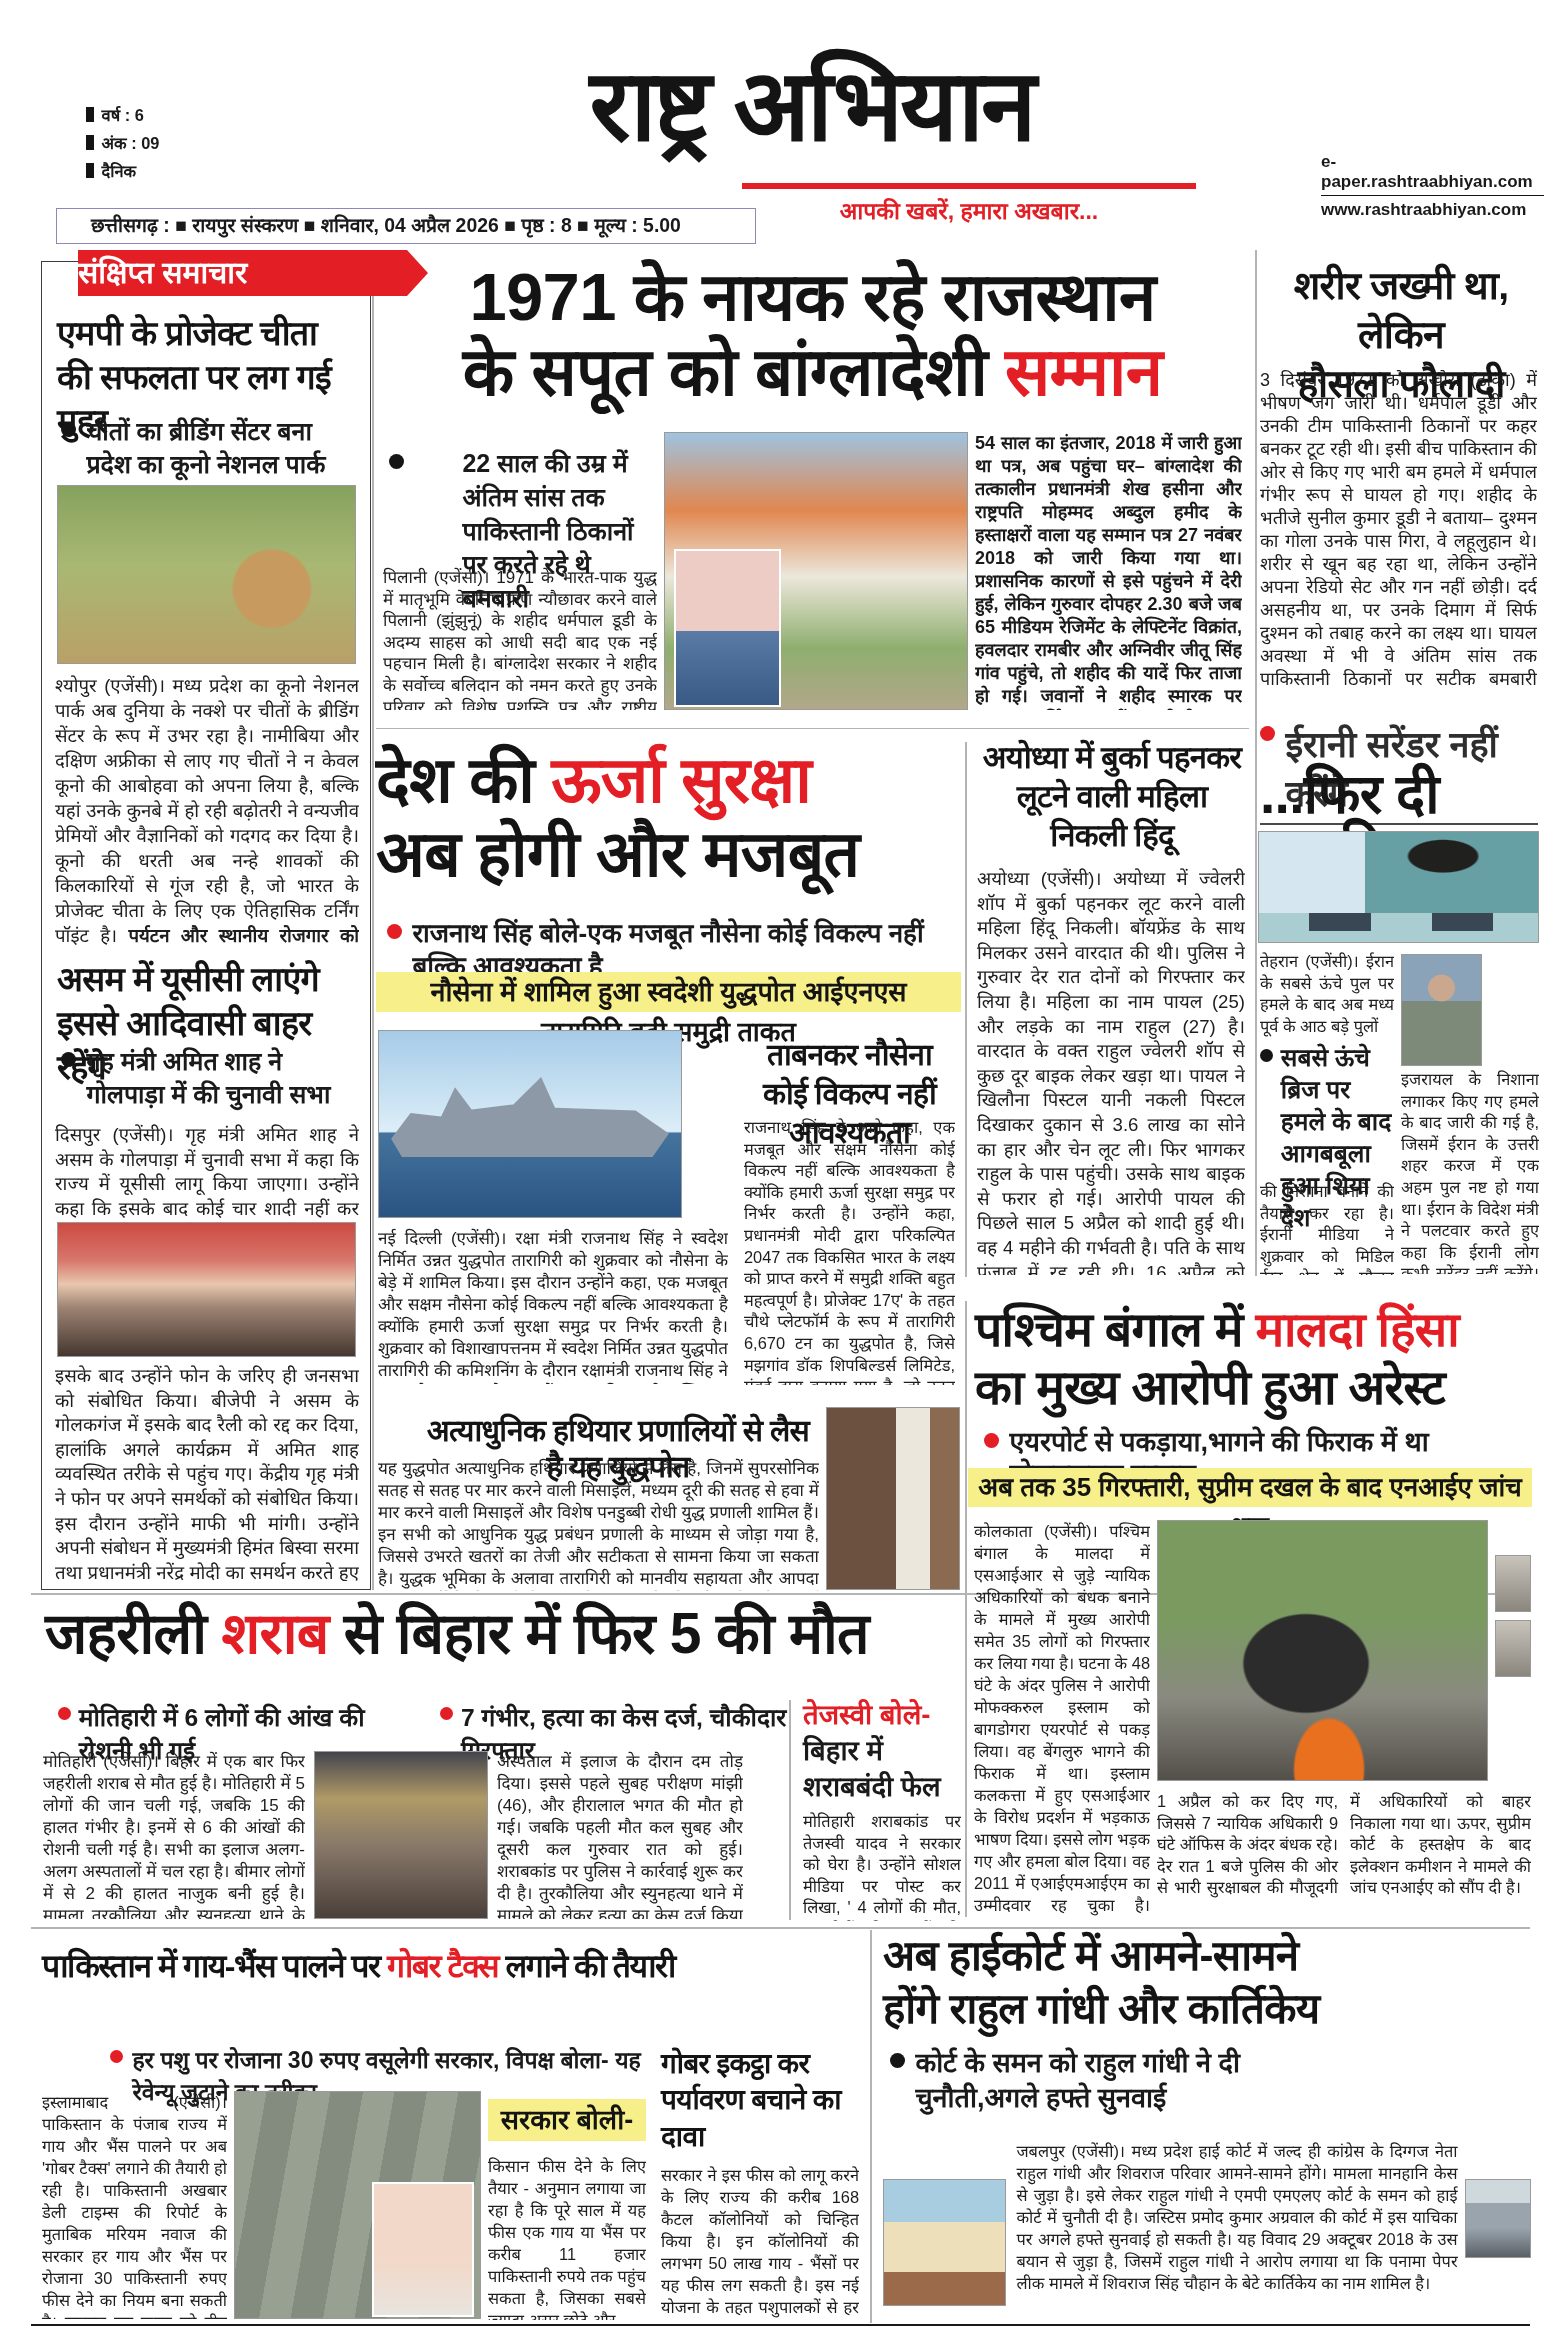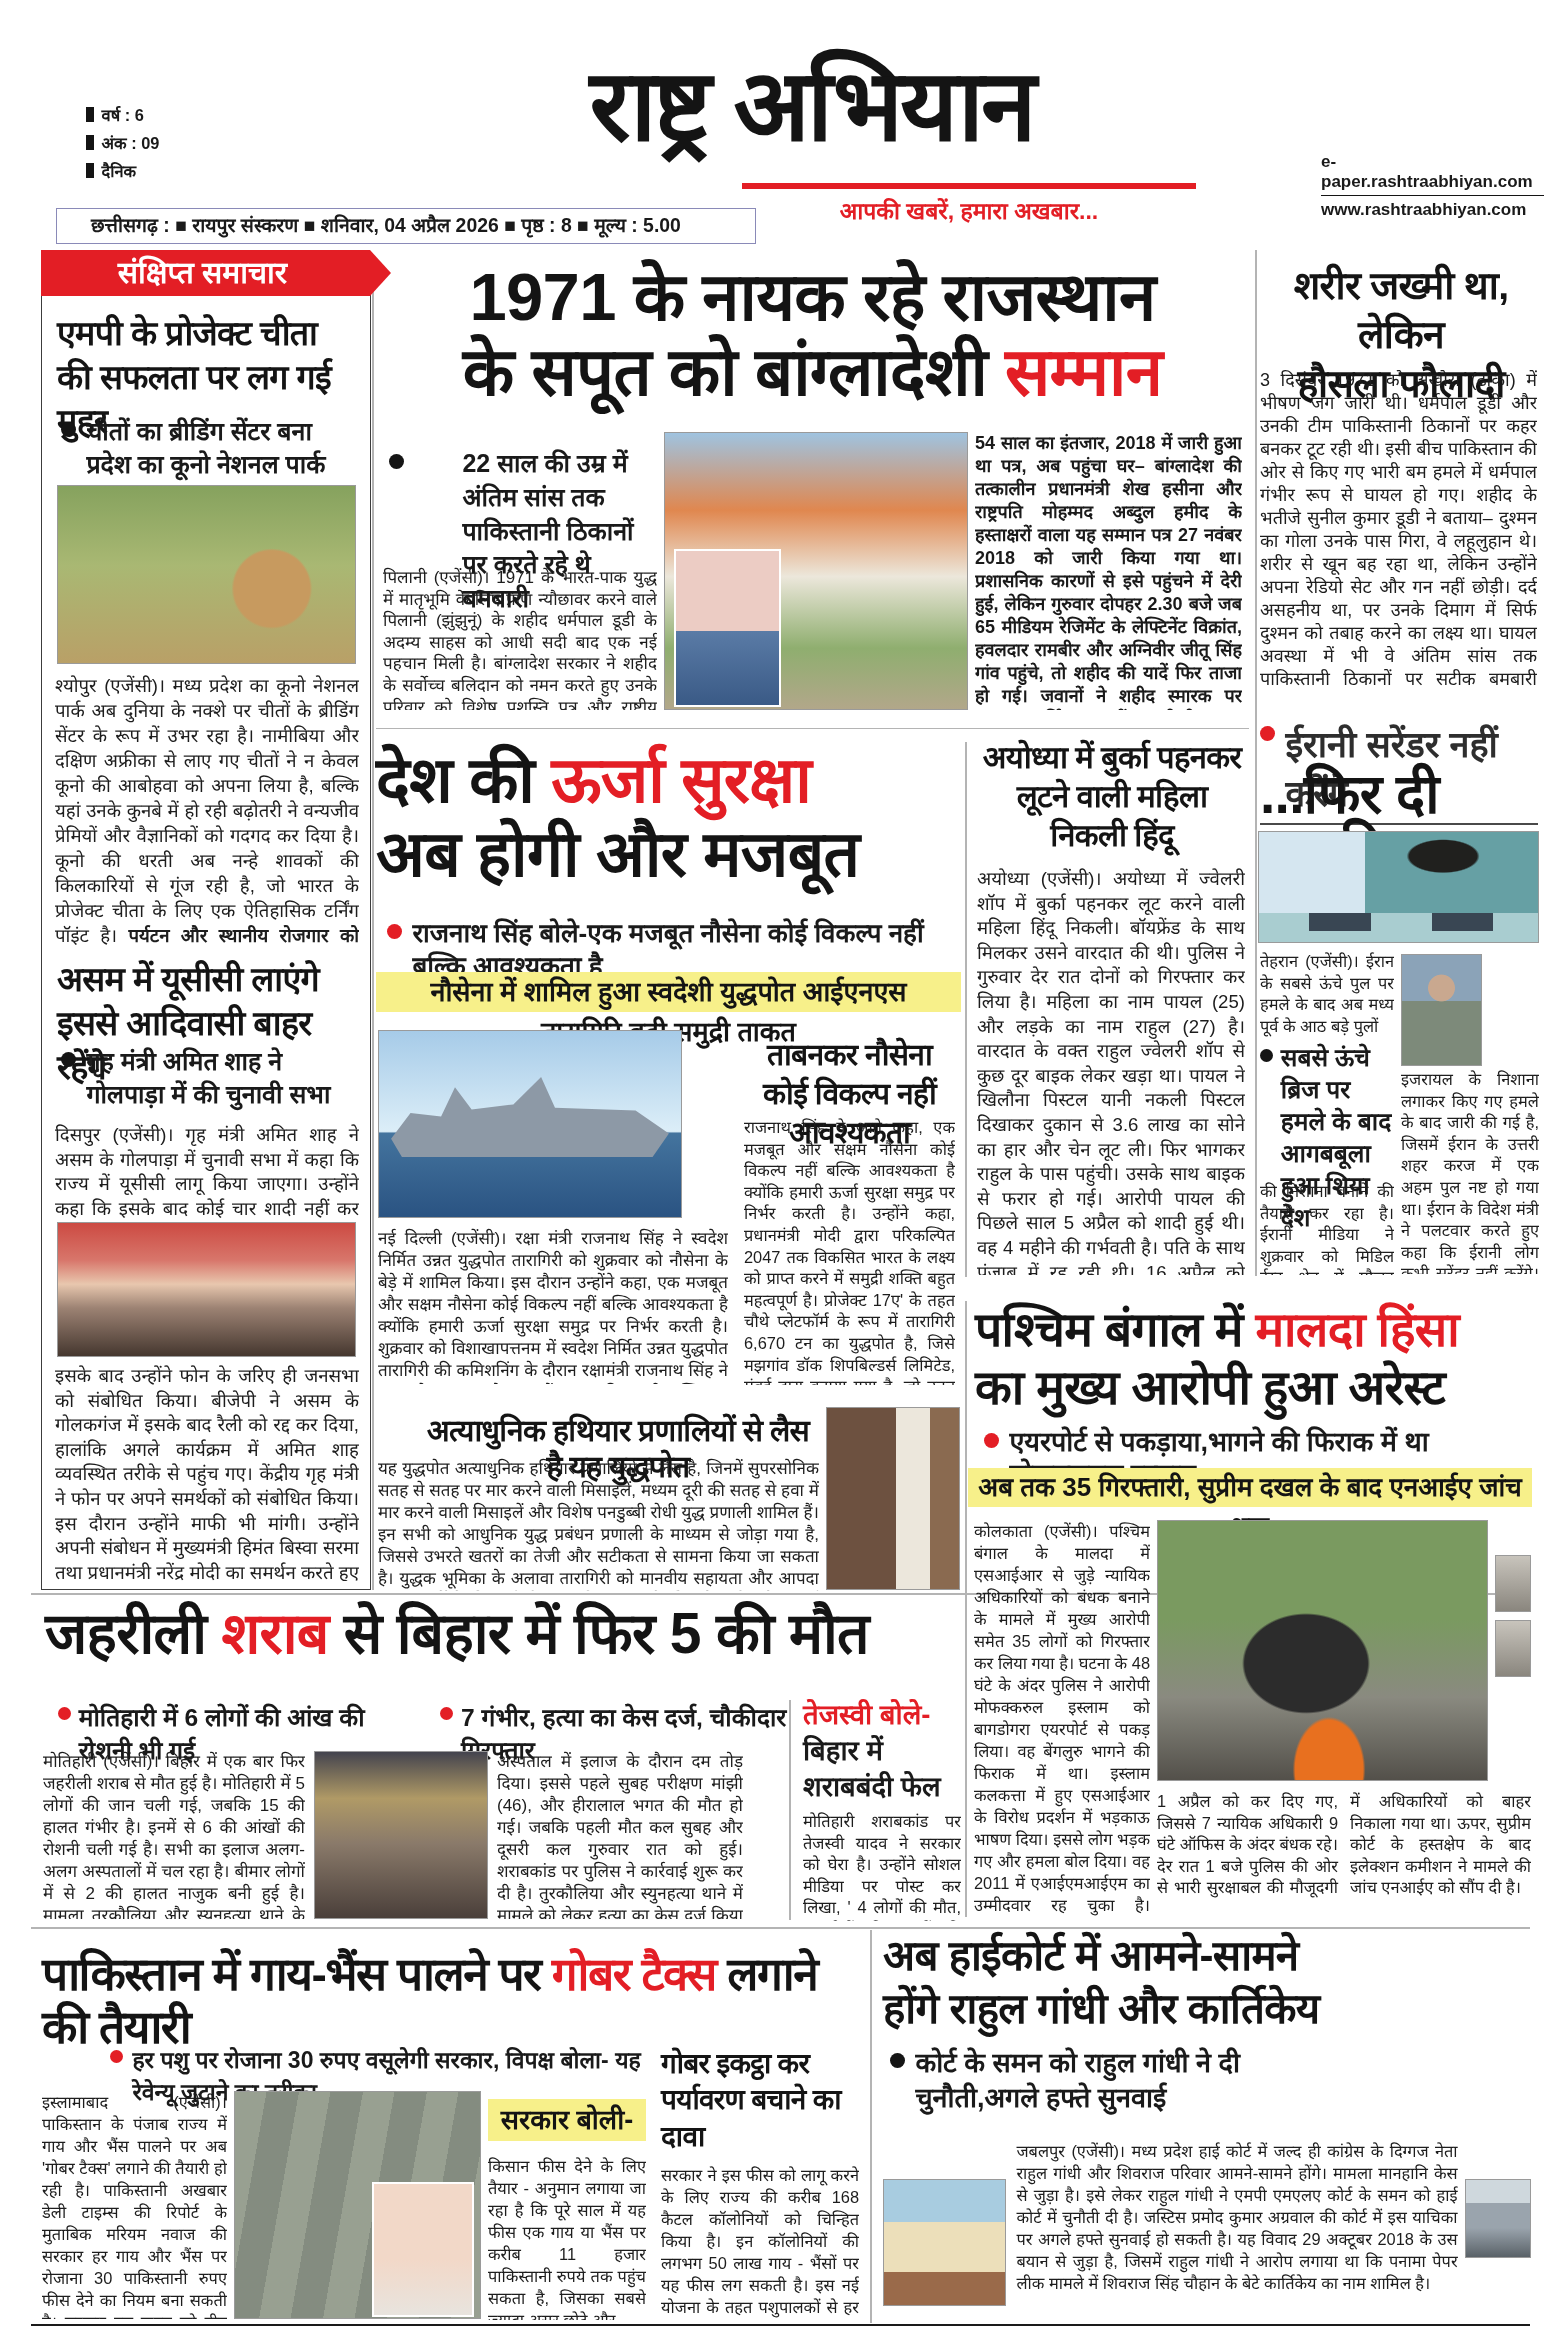--- a/index.html
+++ b/index.html
@@ -13,22 +13,22 @@
   .clip{overflow:hidden;}
   .hline{font-weight:bold;color:#141414;letter-spacing:-0.7px;}
   .bullet{display:flex;gap:10.4px;align-items:flex-start;}
   .bdot{flex:0 0 15px;width:15px;height:15px;border-radius:50%;background:#151515;margin-top:6.7px;}
   .bdot.rb{background:#e31e25;}
   .band{background:#f7f08a;font-weight:bold;text-align:center;color:#141414;}
   .vr{background:#b4b4b4;width:1.5px;}
   .hr{background:#b4b4b4;height:1.5px;}
   .meta-row{display:flex;align-items:center;gap:7.4px;font-size:16.4px;font-weight:bold;margin-bottom:5.2px;}
   .sq{display:inline-block;width:8.2px;height:15px;background:#141414;}
-  .ribbon{background:#e31e25;color:#fff;font-weight:bold;font-size:30px;line-height:46px;text-align:center;
-          clip-path:polygon(0 0,94% 0,100% 50%,94% 100%,0 100%);padding-right:27px;}
+  .ribbon{background:#e31e25;color:#fff;font-weight:bold;font-size:30px;line-height:46px;
+          clip-path:polygon(0 0,94% 0,100% 50%,94% 100%,0 100%);padding-right:27px;margin-left:37px;}
   .box{border:1.5px solid #3c3c3c;}
   .dateline{border:1.5px solid #8a8ab8;font-weight:bold;font-size:19.4px;line-height:33px;padding-left:34px;}
   .ph{border:0.7px solid #9a9a9a;}
   .ph-cheetah{background:radial-gradient(circle at 72% 58%,#c79a5f 0 16%,rgba(0,0,0,0) 17%),
               linear-gradient(180deg,#86a25e 0%,#a9b873 45%,#b9a067 100%);}
   .ph-shah{background:linear-gradient(180deg,#cc4a42 0%,#d8766b 28%,#e8c7ae 46%,#9c8273 64%,#45372f 100%);}
   .ph-martyr{background:linear-gradient(180deg,#9fc3e0 0%,#e0874f 28%,#ece7db 52%,#8fae6f 78%,#b2a78a 100%);}
   .ph-portrait{position:absolute;left:3%;top:42%;width:34%;height:56%;border:2.2px solid #fff;
               background:linear-gradient(180deg,#ecccc4 0 52%,#5a7ba6 52%,#3a5a86 100%);}
   .ph-ship{background:linear-gradient(180deg,#a6cbe8 0%,#dceef8 54%,#44749e 55%,#2a5382 100%);}
@@ -216,21 +216,21 @@
       </div>
   </div>
   <div class="abs b" style="left:803px;top:1697px;width:158px;font-size:27.5px;line-height:1.3;">
     <span class="red">तेजस्वी बोले-</span><span> बिहार में शराबबंदी फेल</span>
   </div>
   <div class="abs j clip bodytext" style="left:43px;top:1751px;width:262px;height:168px;font-size:17px;line-height:22px;">मोतिहारी (एजेंसी)। बिहार में एक बार फिर जहरीली शराब से मौत हुई है। मोतिहारी में 5 लोगों की जान चली गई, जबकि 15 की हालत गंभीर है। इनमें से 6 की आंखों की रोशनी चली गई है। सभी का इलाज अलग-अलग अस्पतालों में चल रहा है। बीमार लोगों में से 2 की हालत नाजुक बनी हुई है। मामला तुरकौलिया और स्युनहत्या थाने के बालगंगा गांव से शुरू हुआ और अब आसपास के इलाकों में फैल गया है। स्युनहत्या थाना क्षेत्र के बालगंगा के संपत साह ने दोपहर 1 बजे मुजफ्फरपुर के</div>
   <div class="abs ph ph-liquor" style="left:314px;top:1751px;width:174px;height:168px;"></div>
   <div class="abs j clip bodytext" style="left:497px;top:1751px;width:246px;height:168px;font-size:17px;line-height:22px;">अस्पताल में इलाज के दौरान दम तोड़ दिया। इससे पहले सुबह परीक्षण मांझी (46), और हीरालाल भगत की मौत हो गई। जबकि पहली मौत कल सुबह और दूसरी कल गुरुवार रात को हुई। शराबकांड पर पुलिस ने कार्रवाई शुरू कर दी है। तुरकौलिया और स्युनहत्या थाने में मामले को लेकर हत्या का केस दर्ज किया गया है। चौकीदार को गिरफ्तार किया गया है। शराबबंदी होने के बाद भी बिहार में जहरीली शराब से अब तक 1300 से अधिक लोगों की मौत हो चुकी है।</div>
   <div class="abs j clip bodytext" style="left:803px;top:1811px;width:158px;height:110px;font-size:16.4px;line-height:21.6px;">मोतिहारी शराबकांड पर तेजस्वी यादव ने सरकार को घेरा है। उन्होंने सोशल मीडिया पर पोस्ट कर लिखा, ' 4 लोगों की मौत, 6 लोगों की आंखों की रोशनी चली गई। नीतीश सरकार में शराबबंदी पूरी तरह फेल है।'</div>
 
-  <div class="abs hline" style="left:42px;top:1948px;width:822px;font-size:46px;line-height:1.15;letter-spacing:-1.5px;">
+  <div class="abs hline" style="left:42px;top:1948px;width:822px;font-size:32px;line-height:1.15;letter-spacing:-1.5px;">
     <span>पाकिस्तान में गाय-भैंस पालने पर </span><span class="red">गोबर टैक्स</span><span> लगाने की तैयारी</span>
   </div>
   <div class="abs bullet" style="left:110px;top:2043px;width:551px;gap:9px;">
     <span class="bdot rb" style="flex-basis:13.4px;width:13.4px;height:13.4px;"></span>
     <span class="b" style="font-size:23px;">हर पशु पर रोजाना 30 रुपए वसूलेगी सरकार, विपक्ष बोला- यह रेवेन्यू जुटाने का तरीका</span>
   </div>
   <div class="abs j clip bodytext" style="left:42px;top:2091px;width:185px;height:228px;font-size:16.4px;line-height:22px;">इस्लामाबाद (एजेंसी)। पाकिस्तान के पंजाब राज्य में गाय और भैंस पालने पर अब 'गोबर टैक्स' लगाने की तैयारी हो रही है। पाकिस्तानी अखबार डेली टाइम्स की रिपोर्ट के मुताबिक मरियम नवाज की सरकार हर गाय और भैंस पर रोजाना 30 पाकिस्तानी रुपए फीस देने का नियम बना सकती है। सरकार इस कदम को ग्रीन एनर्जी के रूप में पेश कर रही है। यह योजना 'सुथरा पंजाब' बायोगैस प्रोग्राम का हिस्सा बताई जा रही है। यह दिसंबर 2024 में पंजाब राज्य में शुरू किया गया था। इसका मकसद कचरे को साफ कर ऊर्जा में बदलना है।</div>
   <div class="abs ph ph-buffalo" style="left:234px;top:2091px;width:247px;height:228px;">
     <div class="ph-maryam"></div>
   </div>

